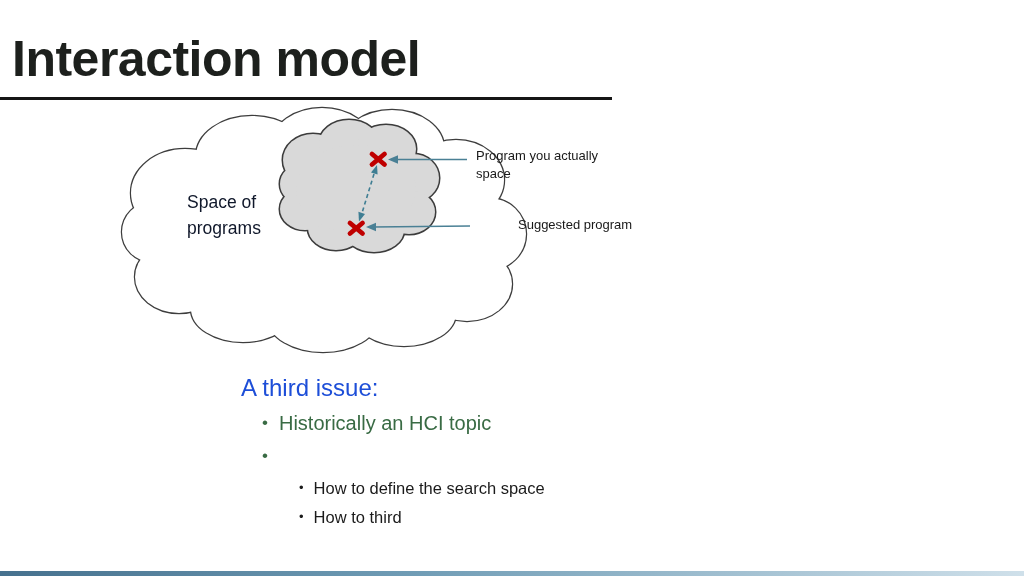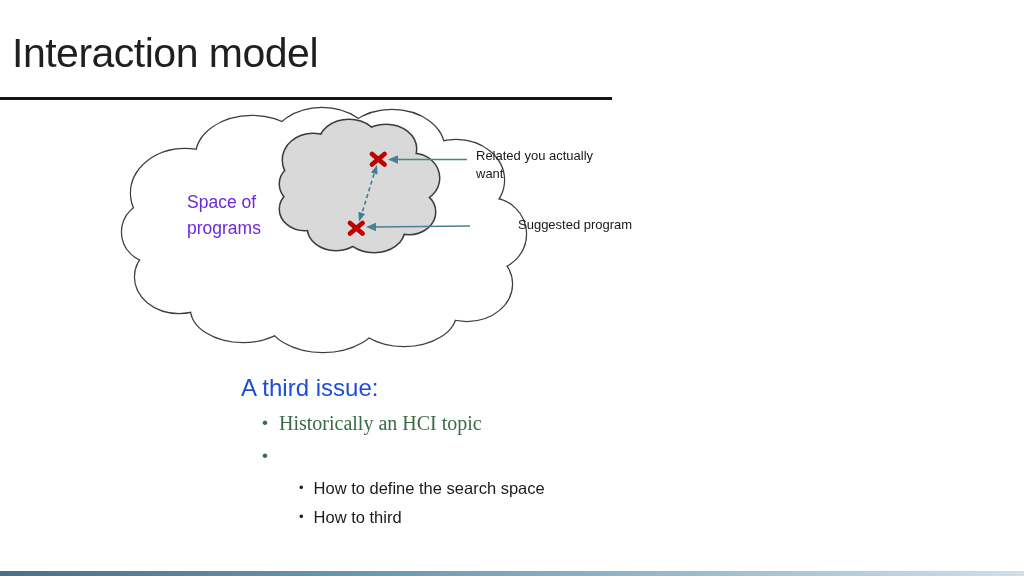--- a/index.html
+++ b/index.html
@@ -2,35 +2,35 @@
 <html><head>
 <meta charset="utf-8">
 <style>
   html,body{margin:0;padding:0;background:#ffffff;}
   #slide{
     position:relative;width:1024px;height:576px;background:#ffffff;overflow:hidden;
     font-family:"Liberation Sans",sans-serif;color:#1c1c1c;
   }
   .abs{position:absolute;}
   #slide-title{
-    left:12px;top:30px;font-size:41px;font-weight:400;letter-spacing:-0.5px;color:#1d201d;
+    left:12px;top:30px;font-size:50px;font-weight:700;letter-spacing:-0.5px;color:#1d201d;
   }
   #title-rule{left:0;top:97px;width:612px;height:3px;background:#161616;}
   #diagram-svg{left:0;top:0;width:1024px;height:576px;}
   #space-label{
-    left:187px;top:189px;width:96px;font-size:17.5px;line-height:26px;color:#6d28d9;
+    left:187px;top:189px;width:96px;font-size:17.5px;line-height:26px;color:#0f172a;
   }
   .leader-label{font-size:13px;line-height:18px;color:#191919;}
   #label-want{left:476px;top:147px;width:136px;}
   #label-suggested{left:478px;top:216px;width:180px;margin-left:40px;}
   #body-heading{left:241px;top:374px;font-size:24px;color:#1d4ed8;}
   .bullet-row{display:flex;align-items:flex-start;}
   .b1{left:262px;font-size:20px;color:#396b44;width:420px;}
   .b1 .marker{margin-right:11px;font-size:17px;line-height:26px;}
-  .b1 .txt{line-height:26px;font-family:Liberation Serif, serif;}
+  .b1 .txt{line-height:26px;}
   .b2{left:299px;font-size:16.5px;color:#1b1b1b;width:380px;}
   .b2 .marker{margin-right:10px;font-size:13px;line-height:22px;}
   .b2 .txt{line-height:22px;}
   #bullet-1{top:410px;}
   #bullet-2{top:443px;}
   #sub-bullet-1{top:477px;}
   #sub-bullet-2{top:506px;}
   #footer-bar{
     left:0;bottom:0;width:1024px;height:5px;
     background:linear-gradient(90deg,#46718e 0%,#6f9cb5 40%,#cfe0ea 100%);
@@ -123,21 +123,21 @@
       <line x1="372" y1="164.5" x2="384.5" y2="154"></line>
     </g>
     <g stroke="#bf0000" stroke-width="4.8" stroke-linecap="round">
       <line x1="350" y1="223" x2="362.5" y2="233.5"></line>
       <line x1="350" y1="233.5" x2="362.5" y2="223"></line>
     </g>
   </svg>
 
   <div class="abs" id="space-label">Space of programs</div>
 
-  <div class="abs leader-label" id="label-want">Related you actually want</div>
+  <div class="abs leader-label" id="label-want">Program you actually space</div>
 
   <div class="abs leader-label" id="label-suggested">Suggested program</div>
 
   <div class="abs" id="body-heading">A third issue:</div>
 
   <div class="abs bullet-row b1" id="bullet-1">
     <span class="marker">•</span>
     <span class="txt">Historically an HCI topic</span>
   </div>
   <div class="abs bullet-row b1" id="bullet-2">

